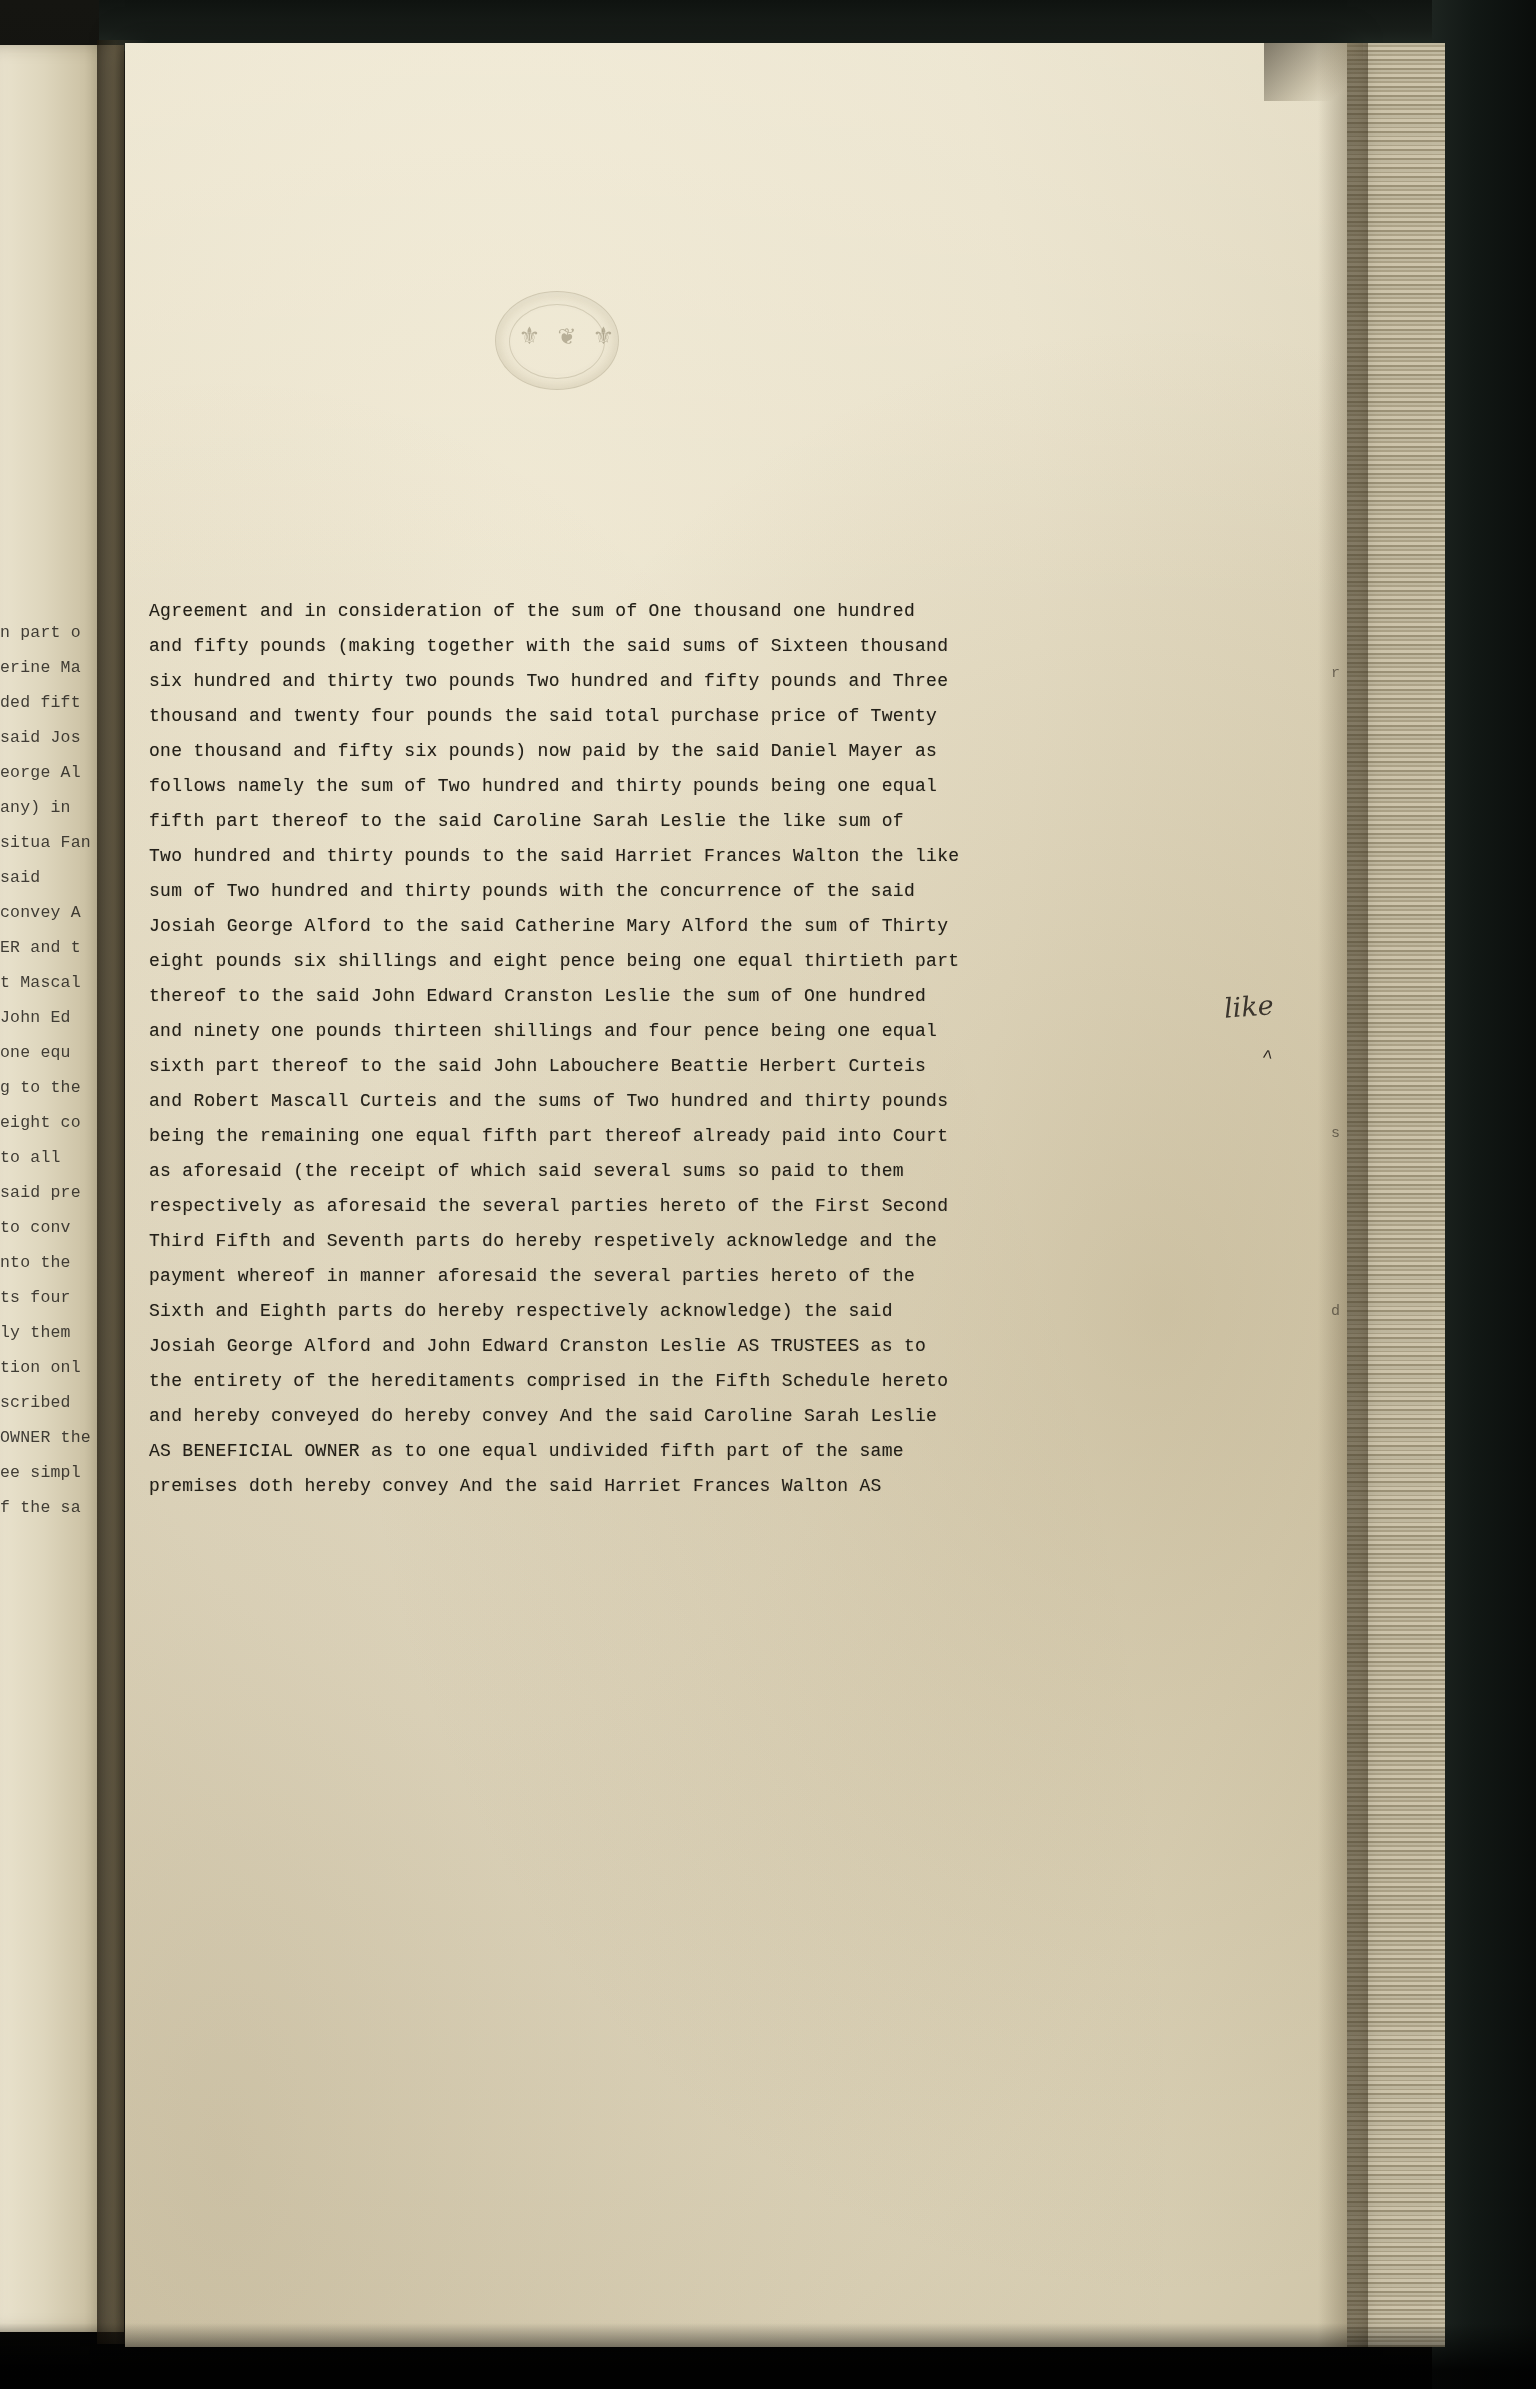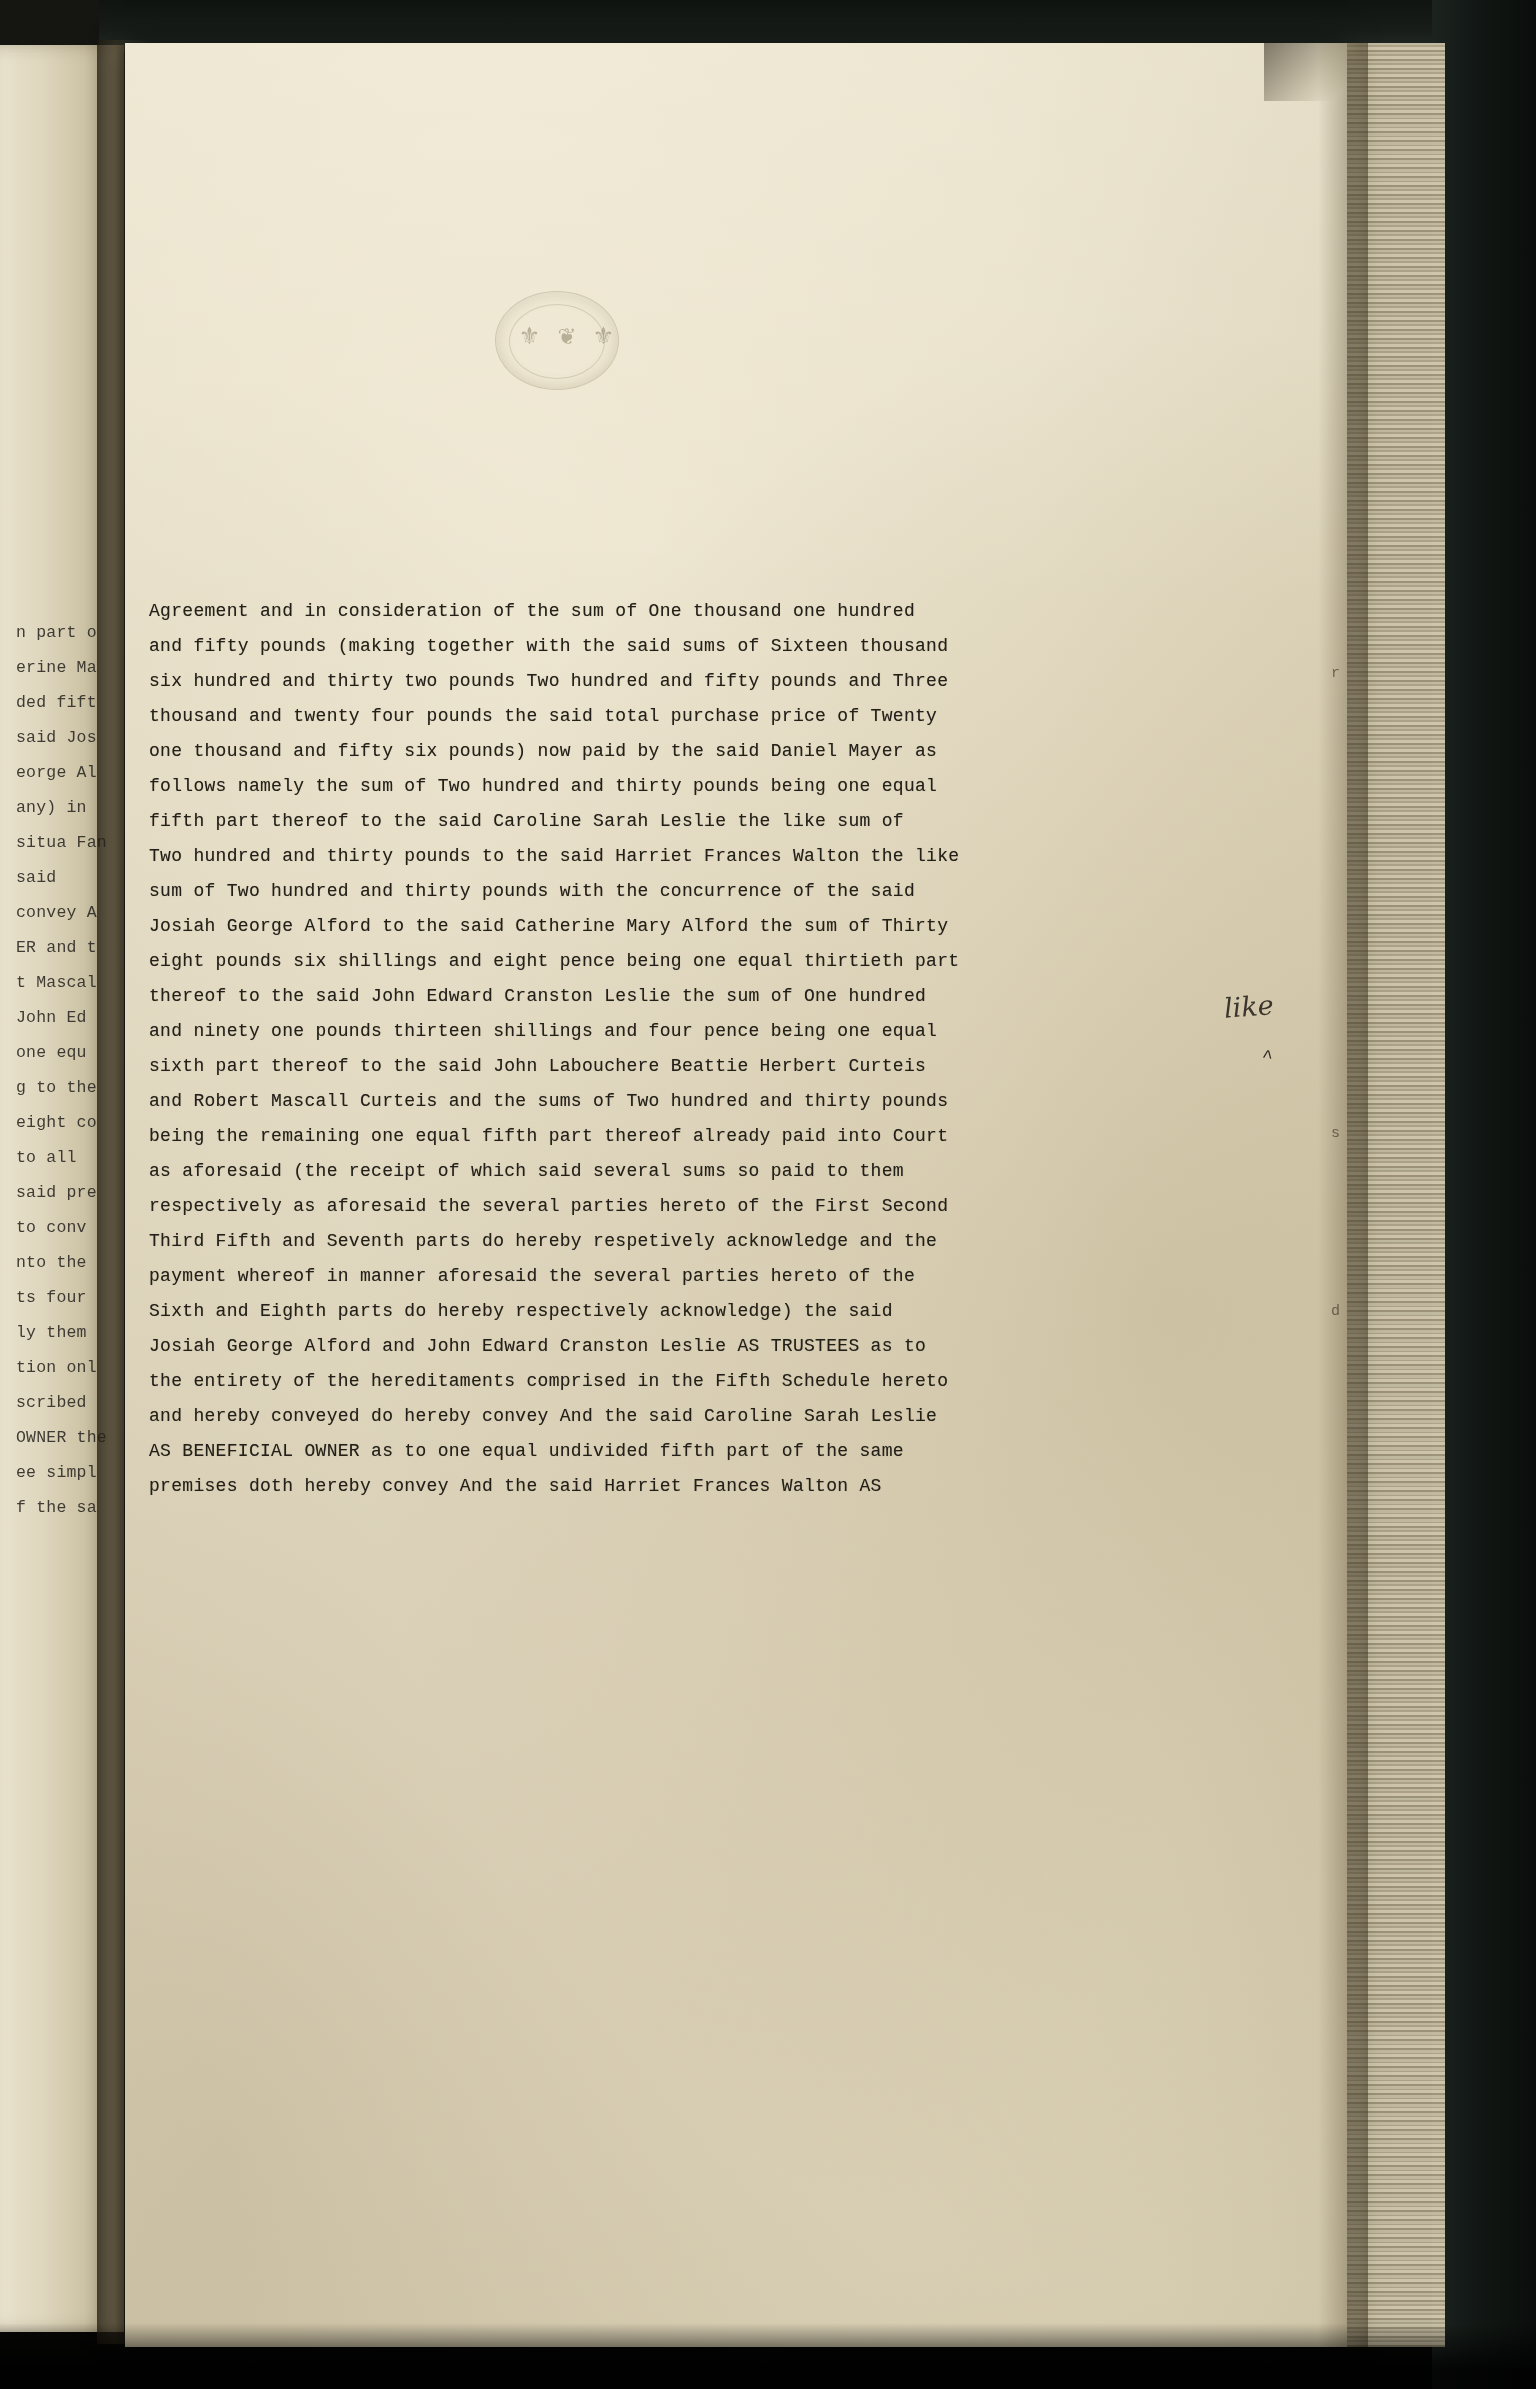--- a/index.html
+++ b/index.html
@@ -49,21 +49,21 @@
     left: 0px;
     width: 124px;
     height: 2287px;
     background:
       linear-gradient(90deg, #e9e2cd 0%, #ded6bd 35%, #cdc3a6 68%, #9d9376 92%, #6d6550 100%);
     box-shadow: inset -11.6px 0 21.5px -6.6px rgba(60,50,30,0.55);
   }
   .left-page-text {
     position: absolute;
     top: 570px;
-    left: 16px;
+    left: 0px;
     width: 104px;
     color: #2a2722;
     font-size: 16.5px;
     line-height: 35px;
     letter-spacing: 0.2px;
     white-space: nowrap;
     overflow: hidden;
     opacity: 0.88;
   }
   .left-page-text div { height: 35px; }

